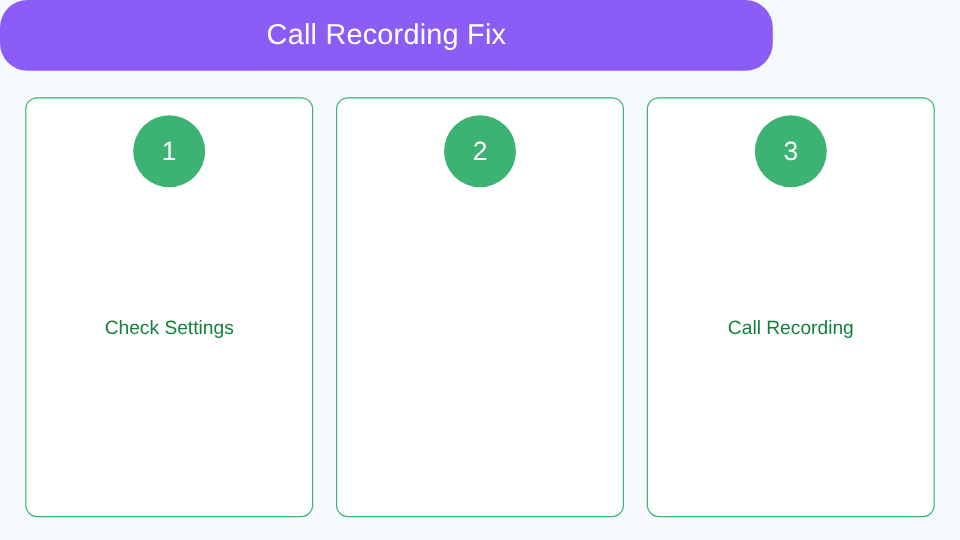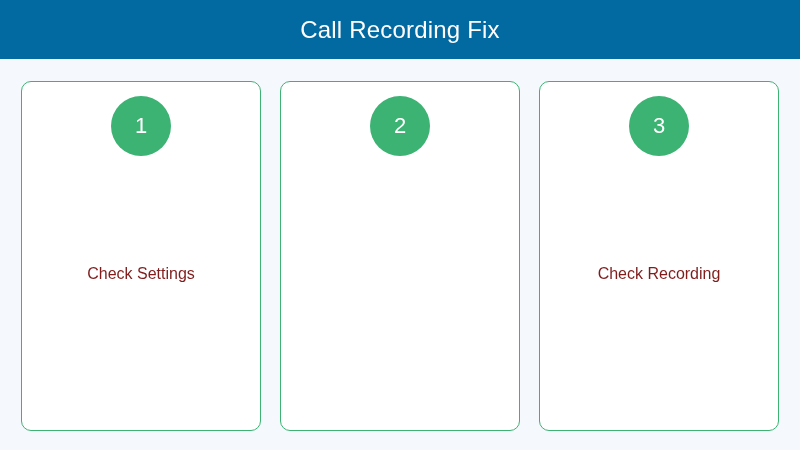--- a/index.html
+++ b/index.html
@@ -16,26 +16,27 @@
   .page {
     position: relative;
     width: 800px;
     height: 450px;
     background: #f5f9fd;
   }
   .header-bar {
     position: absolute;
     left: 0;
     top: 0;
-    width: 800px;
+    width: 644px;
     height: 59px;
-    background: #0369a1;
+    background: #8b5cf6;
     display: flex;
     align-items: center;
     justify-content: center;
+    border-radius: 23px;
   }
   .header-title {
     color: #ffffff;
     font-size: 24px;
     font-weight: normal;
     letter-spacing: 0.2px;
     line-height: 1;
     font-family: "Liberation Sans", sans-serif;
   }
   .cards-row {
@@ -76,21 +77,21 @@
     font-weight: normal;
     line-height: 1;
     font-family: "Liberation Sans", sans-serif;
   }
   .step-label {
     position: absolute;
     left: 0;
     top: 182px;
     width: 100%;
     text-align: center;
-    color: #7f1d1d;
+    color: #15803d;
     font-size: 16px;
     font-weight: normal;
     line-height: 1.2;
     font-family: "Liberation Sans", sans-serif;
   }
 </style>
 </head>
 <body>
 
 <div class="page">
@@ -111,17 +112,17 @@
     <div class="step-card">
       <div class="step-badge">
         <span class="step-badge-number">2</span>
       </div>
     </div>
 
     <div class="step-card">
       <div class="step-badge">
         <span class="step-badge-number">3</span>
       </div>
-      <div class="step-label">Check Recording</div>
+      <div class="step-label">Call Recording</div>
     </div>
 
   </div>
 </div>
 
 </body></html>

